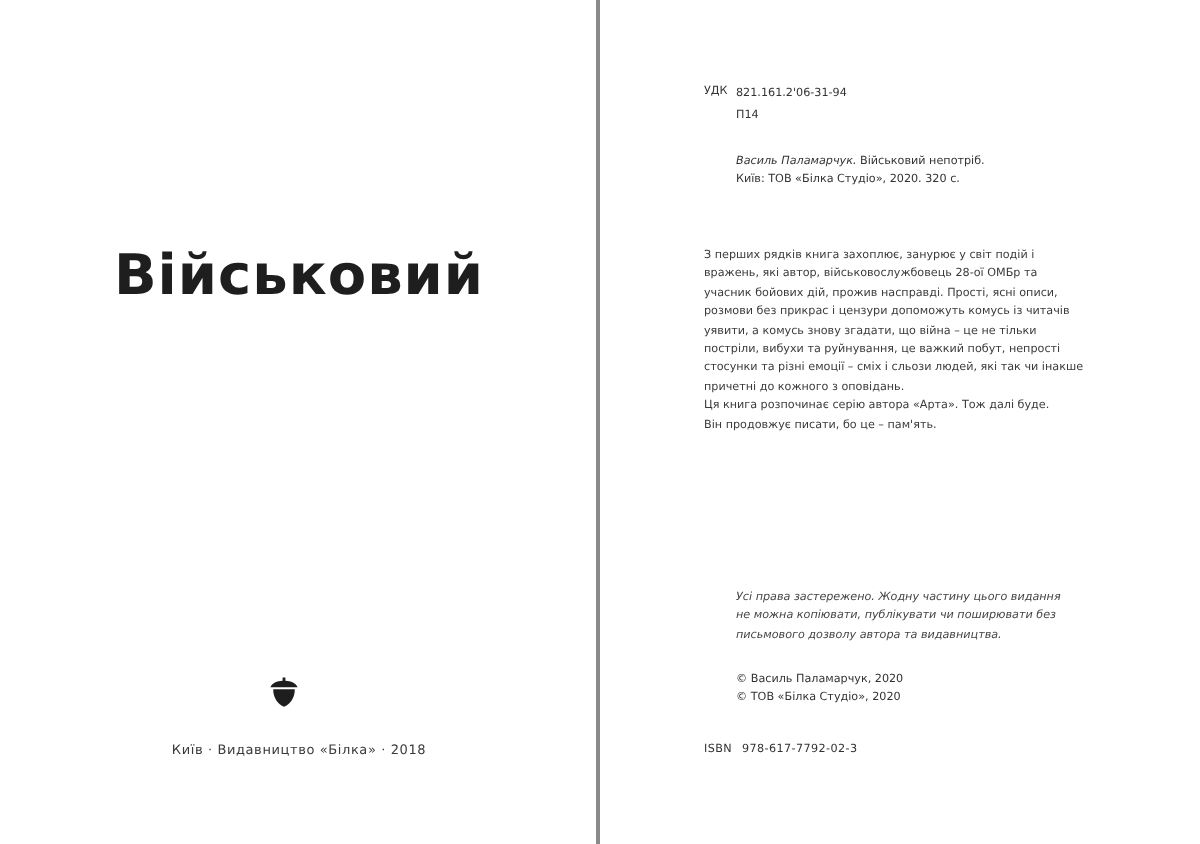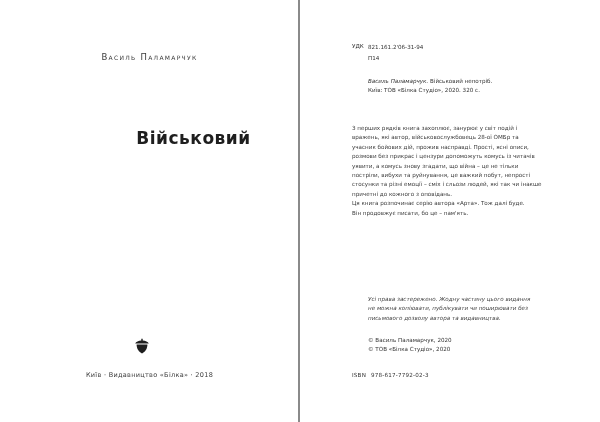--- a/index.html
+++ b/index.html
@@ -13,22 +13,22 @@
     .spine {
       position: absolute; left: 298px; top: 0; width: 2px; height: 422px; background: #8a8a8a;
     }
     .author {
       position: absolute; top: 52px; left: 0; width: 299px; text-align: center;
       font-size: 8.5px; letter-spacing: 1.3px; font-variant: small-caps; color: #3a3a3a;
       font-family: "DejaVu Sans", sans-serif;
     }
     .title {
       position: absolute; top: 122px; left: 0; width: 299px; text-align: center;
-      font-family: "DejaVu Sans", sans-serif; font-weight: bold; font-size: 17px; line-height: 32px;
-      color: #1e1e1e; letter-spacing: 0.5px; padding-left: 44px;
+      font-family: "DejaVu Sans", sans-serif; font-weight: bold; font-size: 28px; line-height: 32px;
+      color: #1e1e1e; letter-spacing: 0.5px;
     }
     .title div { display: block; }
     .acorn {
       position: absolute; top: 338px; left: 134px; width: 16px; height: 16px;
     }
     .imprint {
       position: absolute; top: 371px; left: 0; width: 299px; text-align: center;
       font-size: 6.5px; color: #3a3a3a; letter-spacing: 0.3px;
     }
     .r-block { position: absolute; left: 368px; font-size: 5.6px; line-height: 9.3px; color: #333; }
@@ -41,21 +41,20 @@
     .desc p { margin: 0; }
     .rights { top: 295px; width: 170px; font-style: italic; color: #444; }
     .copy { top: 336px; left: 368px; }
     .isbn { position: absolute; left: 352px; top: 372px; font-size: 5.6px; color: #333; letter-spacing: 0.2px; }
     .isbn span { margin-right: 5px; }
   </style>
 </head>
 <body>
 
 <div class="page page-left">
-  <div class="author">Василь Паламарчук</div>
   <div class="title">
     <div>Військовий</div>
   </div>
   <svg class="acorn" viewBox="0 0 16 16">
     <path d="M7.3 0.8 L8.7 0.8 L8.7 2.4 C11.5 2.5 14 3.6 14.8 5.6 L1.2 5.6 C2 3.6 4.5 2.5 7.3 2.4 Z" fill="#1e1e1e"></path>
     <path d="M2.6 6.6 L13.4 6.6 C13.4 11 11 14.2 8 15.4 C5 14.2 2.6 11 2.6 6.6 Z" fill="#1e1e1e"></path>
   </svg>
   <div class="imprint">Київ · Видавництво «Білка» · 2018</div>
 </div>
 

